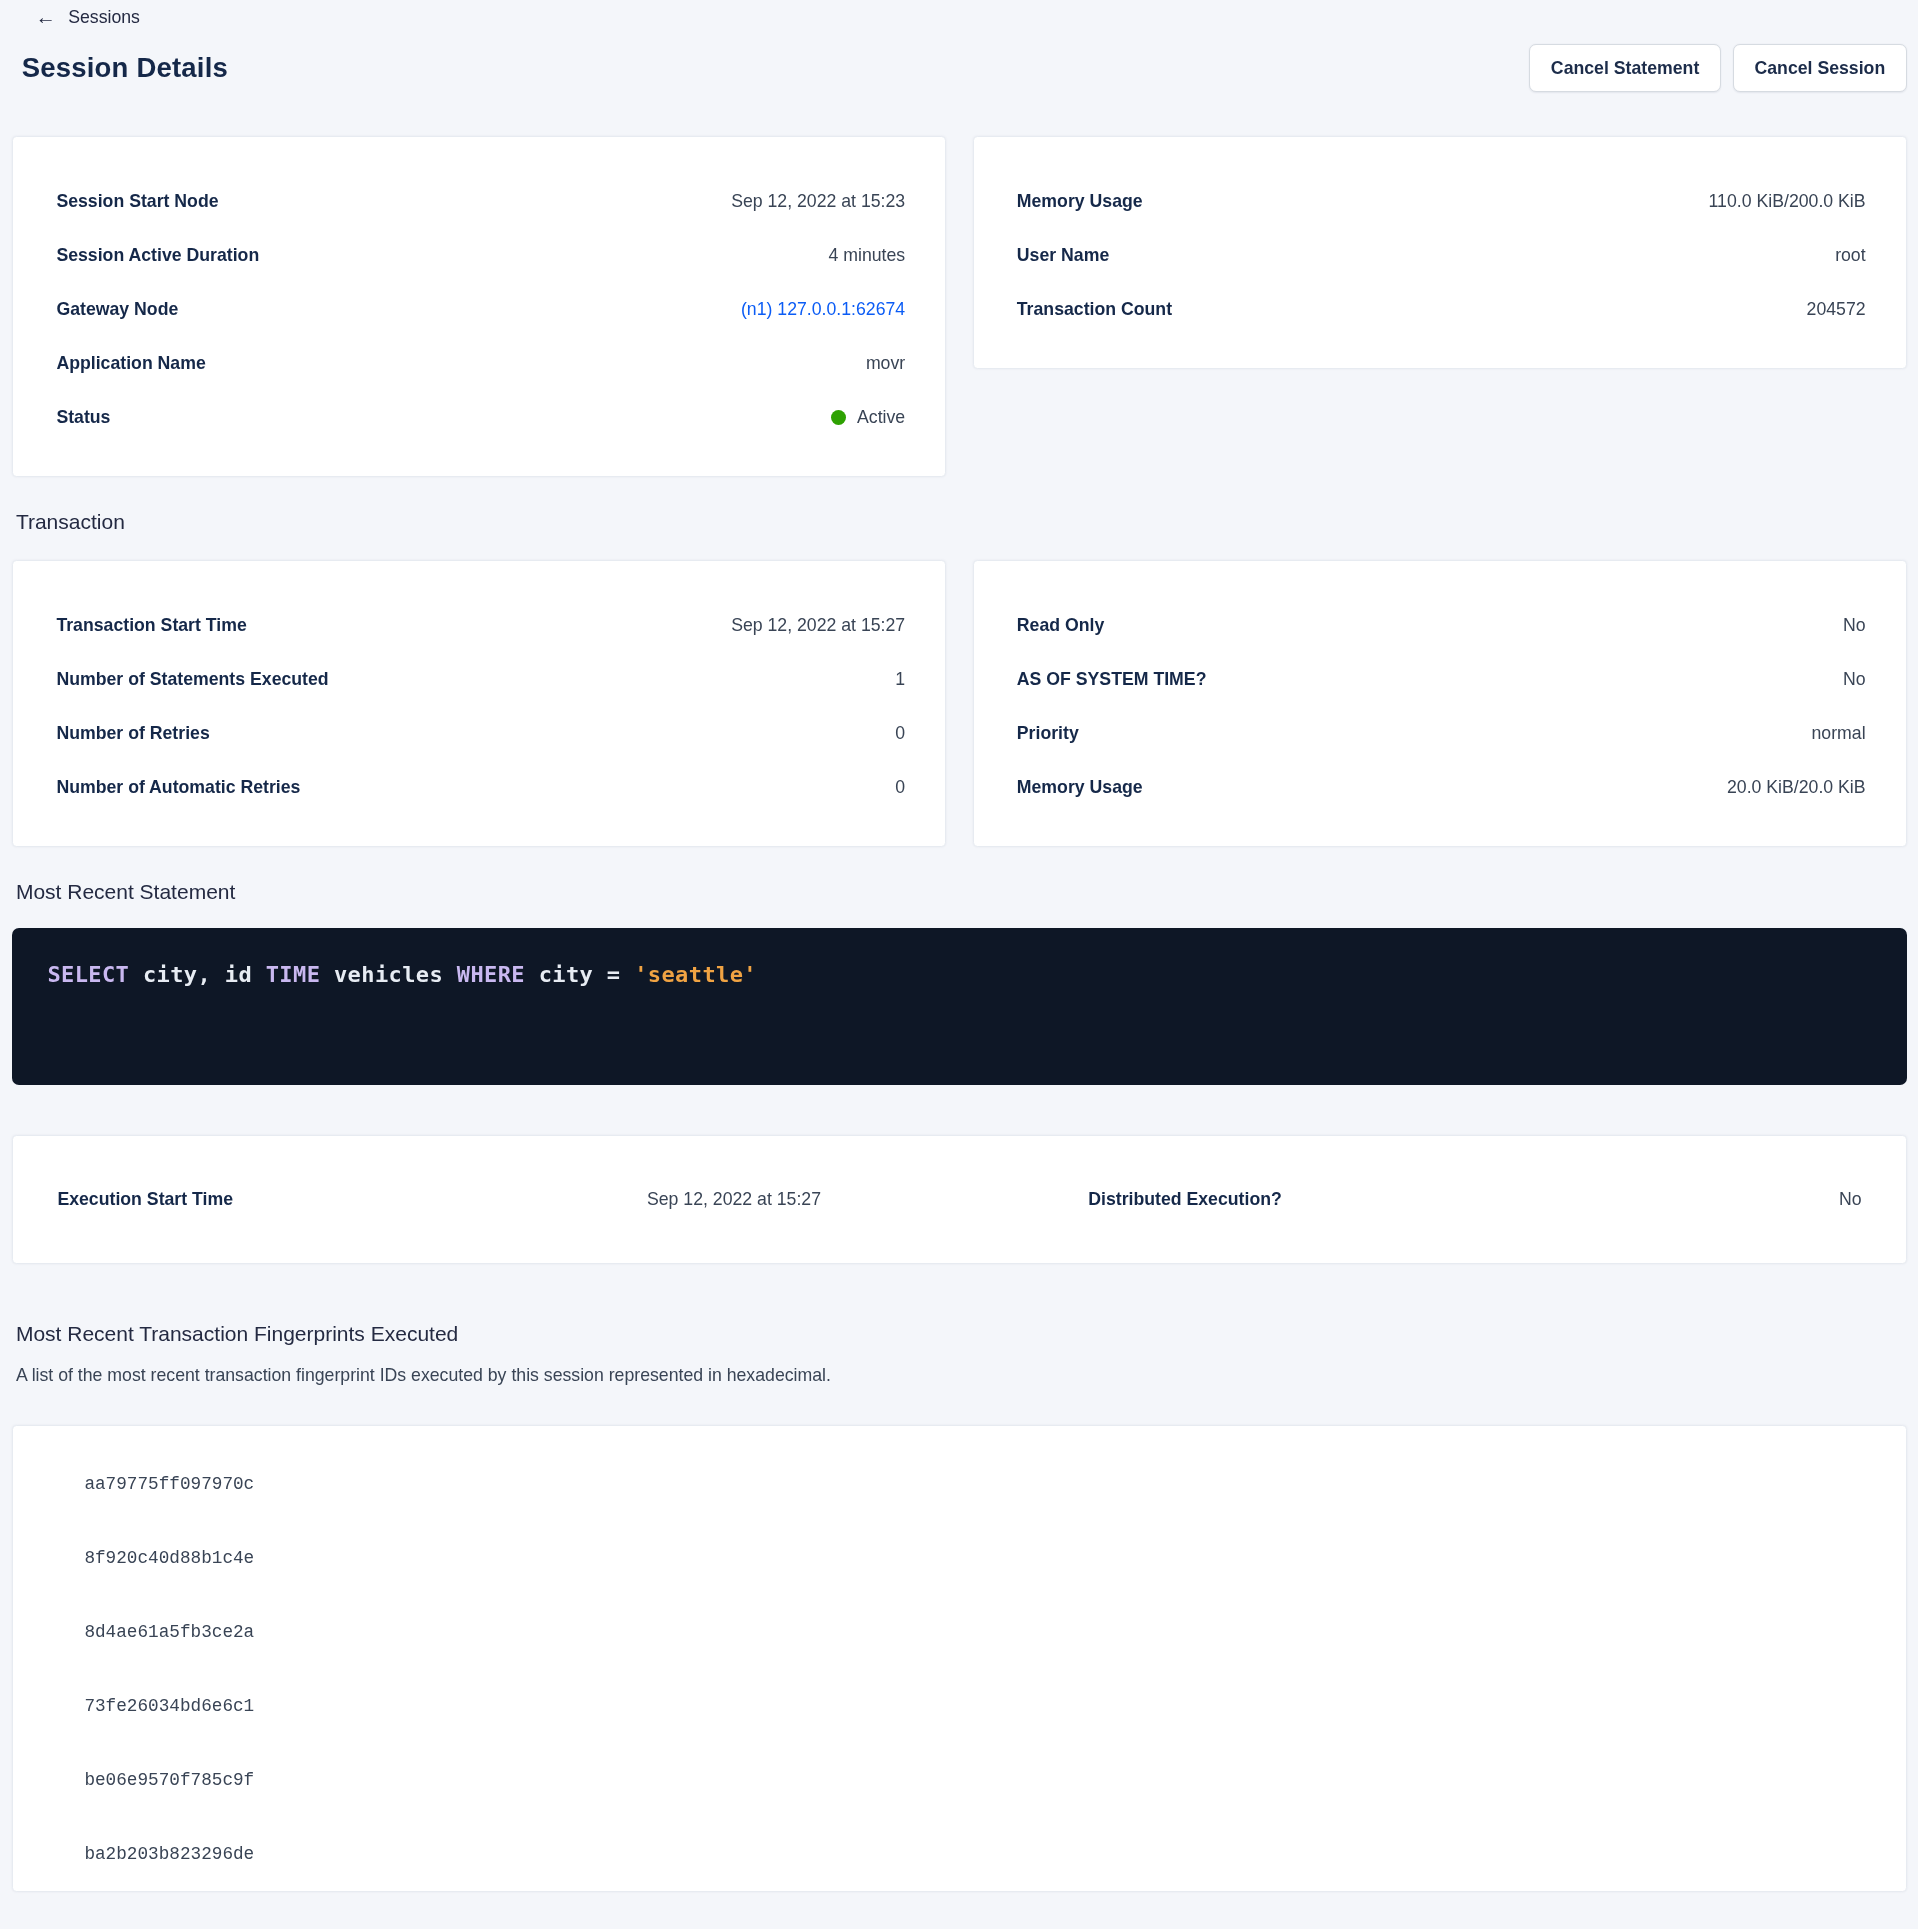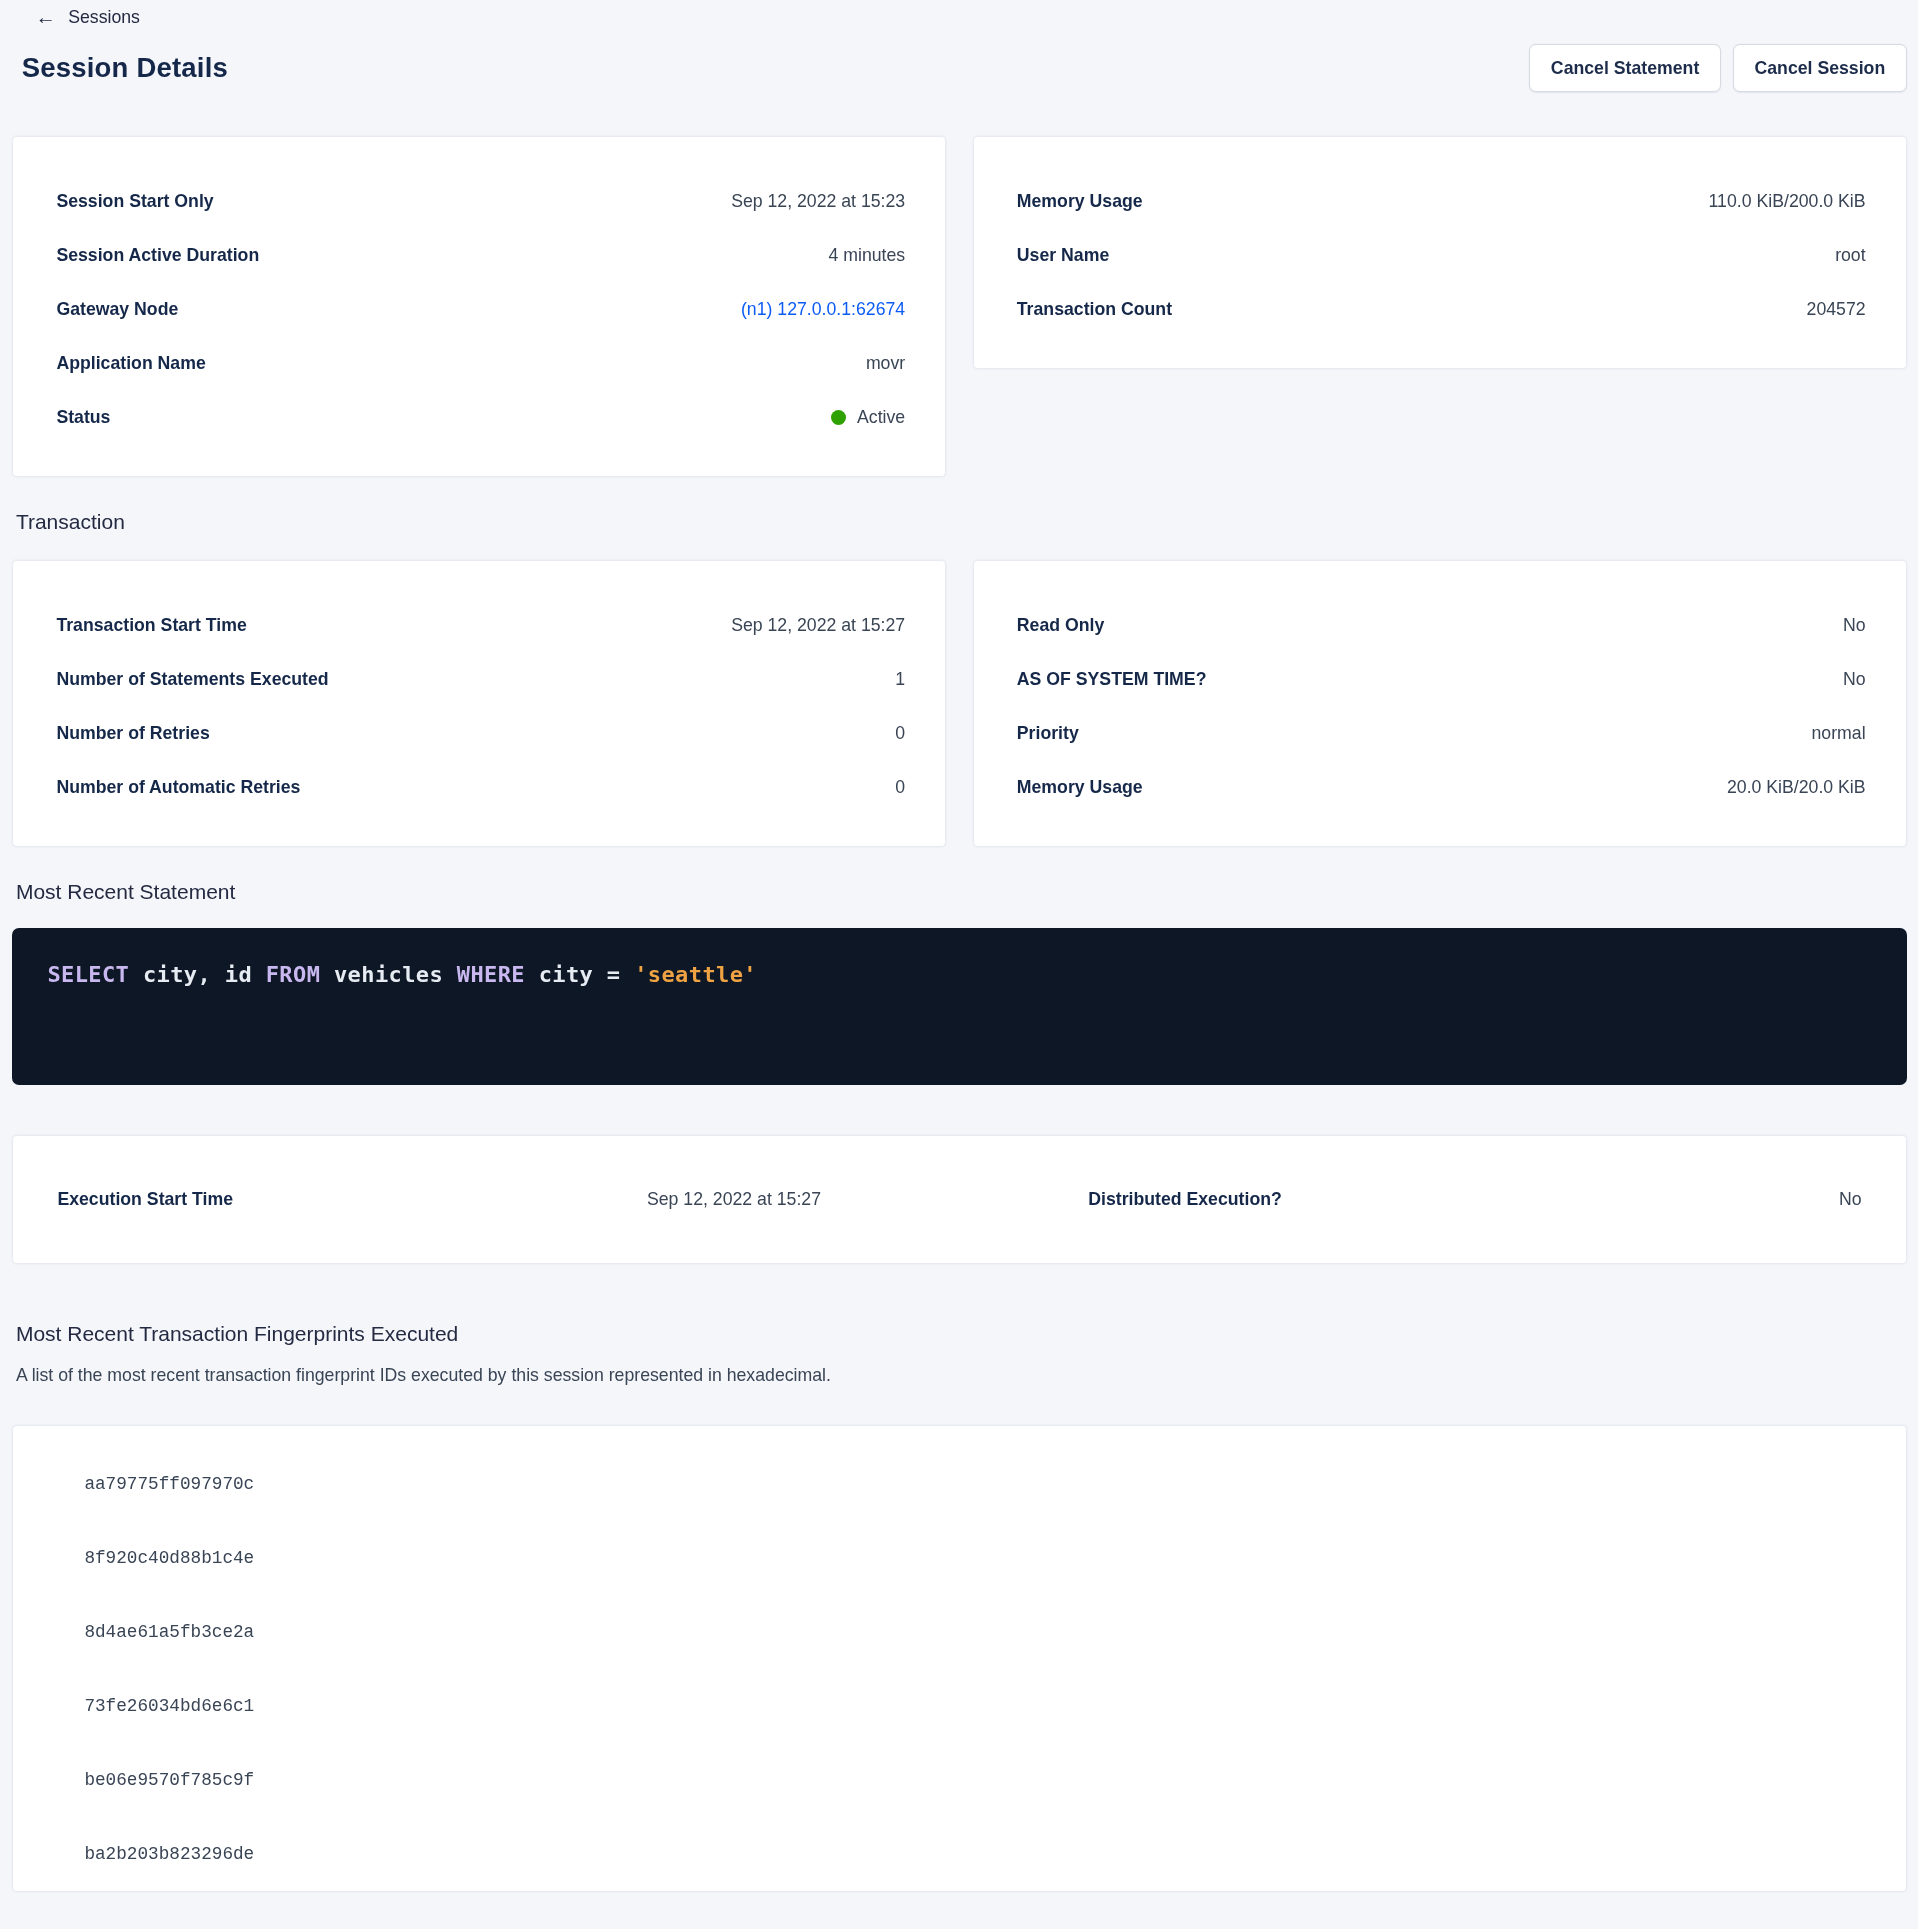--- a/index.html
+++ b/index.html
@@ -118,21 +118,21 @@
     <h1>Session Details</h1>
     <div class="header-actions">
       <button class="btn">Cancel Statement</button>
       <button class="btn">Cancel Session</button>
     </div>
   </div>
 
   <div class="cards-row row1">
     <div class="card kv-card">
       <div class="kv">
-        <span class="kv-label">Session Start Only</span>
+        <span class="kv-label">Session Start Node</span>
         <span class="kv-value">Sep 12, 2022 at 15:23</span>
       </div>
       <div class="kv">
         <span class="kv-label">Session Active Duration</span>
         <span class="kv-value">4 minutes</span>
       </div>
       <div class="kv">
         <span class="kv-label">Gateway Node</span>
         <a class="kv-value link">(n1) 127.0.0.1:62674</a>
       </div>
@@ -203,21 +203,21 @@
       <div class="kv">
         <span class="kv-label">Memory Usage</span>
         <span class="kv-value">20.0 KiB/20.0 KiB</span>
       </div>
     </div>
   </div>
 
   <h2 class="h2-statement">Most Recent Statement</h2>
 
   <div class="code-block">
-    <pre><span class="tok-keyword">SELECT</span><span class="tok-plain"> city, id </span><span class="tok-keyword">FROM</span><span class="tok-plain"> vehicles </span><span class="tok-keyword">WHERE</span><span class="tok-plain"> city = </span><span class="tok-string">'seattle'</span></pre>
+    <pre><span class="tok-keyword">SELECT</span><span class="tok-plain"> city, id </span><span class="tok-keyword">TIME</span><span class="tok-plain"> vehicles </span><span class="tok-keyword">WHERE</span><span class="tok-plain"> city = </span><span class="tok-string">'seattle'</span></pre>
   </div>
 
   <div class="card exec-card">
     <span class="exec-label">Execution Start Time</span>
     <span class="exec-value ta-center">Sep 12, 2022 at 15:27</span>
     <span class="exec-label ta-center">Distributed Execution?</span>
     <span class="exec-value ta-right">No</span>
   </div>
 
   <h2 class="h2-fingerprints">Most Recent Transaction Fingerprints Executed</h2>

